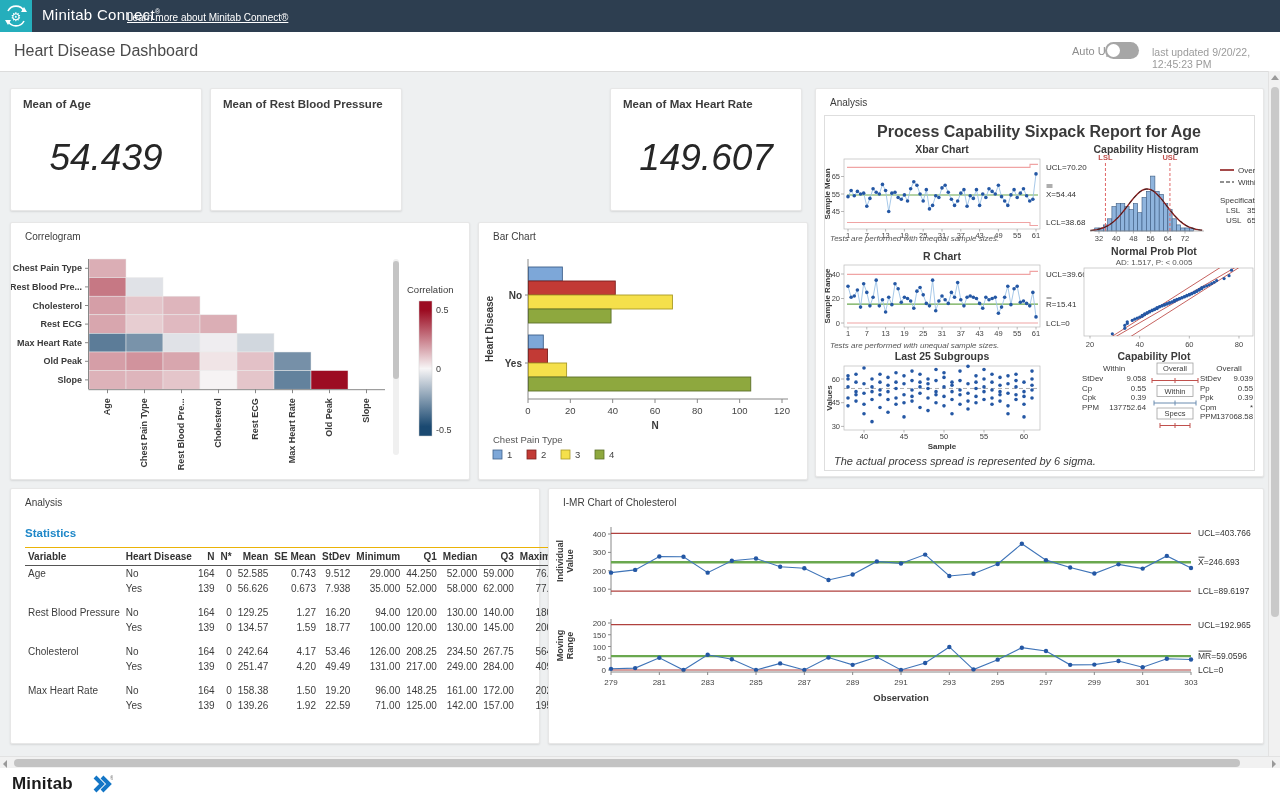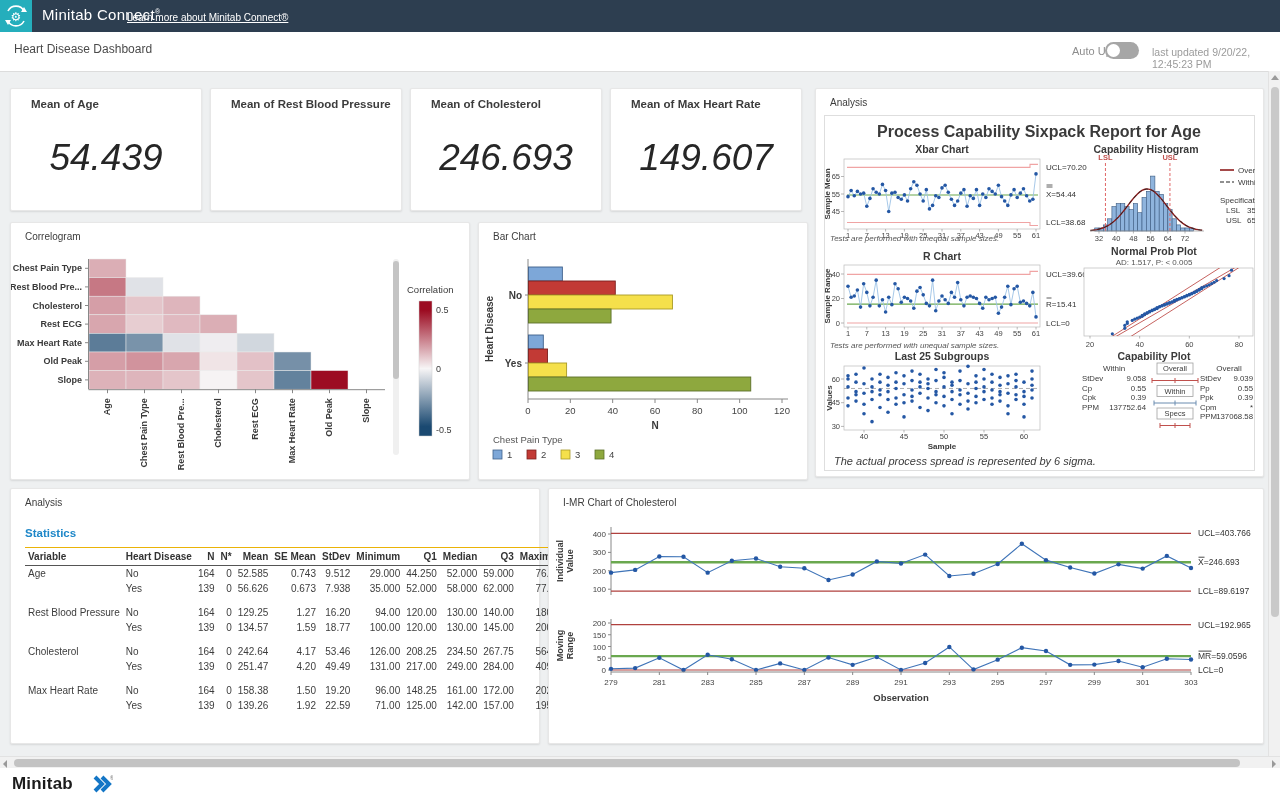--- a/index.html
+++ b/index.html
@@ -3,28 +3,28 @@
 <meta charset="utf-8">
 <style>
   html,body{margin:0;padding:0;background:#e9ebec;font-family:"Liberation Sans",sans-serif;}
   .page{position:relative;width:1280px;height:802px;background:#eef0f1;overflow:hidden;}
   .topbar{position:absolute;left:0;top:0;width:1280px;height:32px;background:#2d3e50;}
   .logo-sq{position:absolute;left:0;top:0;width:32px;height:32px;background:#25aebc;display:flex;align-items:center;justify-content:center;}
   .brand{position:absolute;left:42px;top:6px;color:#fff;font-size:15px;font-weight:400;letter-spacing:.3px;}
   .brand sup{font-size:7px;}
   .tb-link{position:absolute;left:127px;top:12px;color:#fff;font-size:10px;text-decoration:underline;cursor:pointer;}
   .header{position:absolute;left:0;top:32px;width:1280px;height:39px;background:#fff;border-bottom:1px solid #dcdcdc;}
-  .page-title{position:absolute;left:14px;top:10px;font-size:12px;color:#4a4a4a;}
+  .page-title{position:absolute;left:14px;top:10px;font-size:16px;color:#4a4a4a;}
   .auto-upd{position:absolute;left:1036px;top:13px;font-size:11px;color:#8d8d8d;margin-left:36px;}
   .toggle{position:absolute;left:1105px;top:10px;width:34px;height:17px;background:#a6a6a6;border-radius:9px;cursor:pointer;}
   .toggle .knob{position:absolute;left:2px;top:2px;width:13px;height:13px;background:#fff;border-radius:50%;}
   .last-upd{position:absolute;left:1152px;top:14px;font-size:10.5px;color:#9b9b9b;}
   .card{position:absolute;background:#fff;border:1px solid #e7e7e7;border-radius:2px;box-shadow:0 1px 2px rgba(0,0,0,.10);}
   .kpi{width:190px;height:121px;top:88px;}
-  .kpi .lbl{position:absolute;left:12px;top:9px;font-size:11.5px;color:#3c3c3c;font-weight:600;margin-left:8px;}
+  .kpi .lbl{position:absolute;left:12px;top:9px;font-size:11.5px;color:#3c3c3c;font-weight:600;}
   .kpi .val{position:absolute;left:0;top:48px;width:100%;text-align:center;font-size:37px;color:#262626;font-style:italic;}
   .ptitle{position:absolute;left:14px;top:8px;font-size:10px;color:#3c3c3c;font-weight:400;}
   .panel svg{position:absolute;display:block;}
   .stats-head{position:absolute;left:14px;top:38px;font-size:11.5px;font-weight:700;color:#1e87c8;}
   .stats-table{position:absolute;left:14px;top:58px;width:500px;border-collapse:collapse;font-size:10px;color:#3d3d3d;white-space:nowrap;}
   .stats-table th{font-weight:700;color:#333;border-top:1px solid #eab308;border-bottom:1.5px solid #555;padding:3px 3px;}
   .stats-table td{padding:2px 3px;}
   .stats-table .num{text-align:right;}
   .stats-table .txt{text-align:left;}
   .stats-table tr.gap td{padding:0;height:9px;}
@@ -65,24 +65,20 @@
       </div>
     <div class="last-upd">last updated 9/20/22, 12:45:23 PM</div>
   </div>
 
   <div class="card kpi" style="left:10px">
     <div class="lbl">Mean of Age</div>
     <div class="val">54.439</div>
   </div>
   <div class="card kpi" style="left:210px">
     <div class="lbl">Mean of Rest Blood Pressure</div>
-  </div>
-  <div class="card kpi" style="left:410px">
-    <div class="lbl">Mean of Cholesterol</div>
-    <div class="val">246.693</div>
   </div>
   <div class="card kpi" style="left:610px">
     <div class="lbl">Mean of Max Heart Rate</div>
     <div class="val">149.607</div>
   </div>
 
   <div class="card panel" style="left:815px;top:88px;width:447px;height:387px">
     <div class="ptitle">Analysis</div>
     <svg id="svg-sixpack" style="left:8px;top:26px" width="431" height="356">
         <rect x="0.5" y="0.5" width="430" height="355" fill="#ffffff" stroke="#dedede"></rect>

